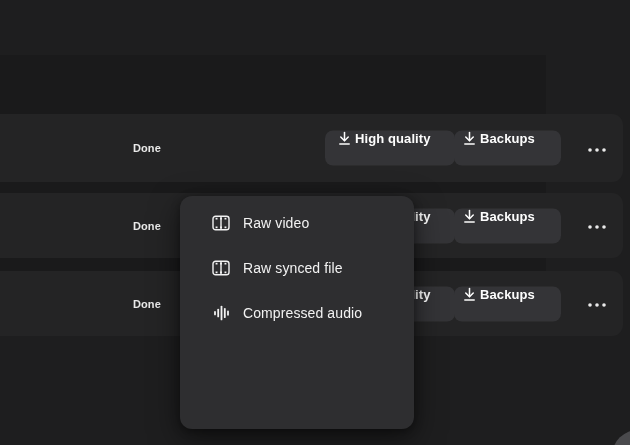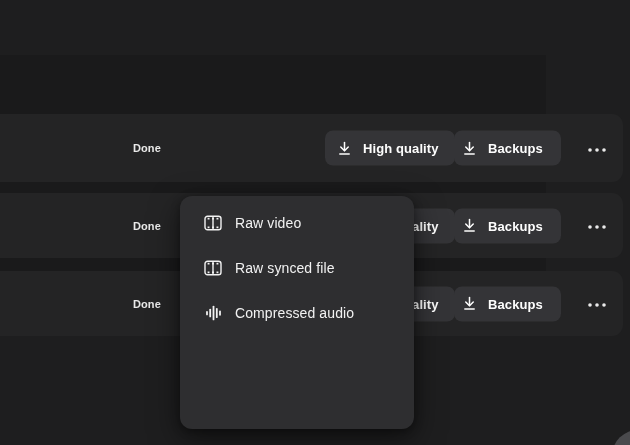--- a/index.html
+++ b/index.html
@@ -46,22 +46,22 @@
 
   .btn {
     position: absolute;
     top: 50%;
     transform: translateY(-50%);
     height: 35px;
     background: #343437;
     border: none;
     border-radius: 8px;
     display: flex;
-    align-items: center;
-    gap: 11px;
+    align-items: flex-start;
+    gap: 3px;
     padding: 0 0 0 12px;
     cursor: pointer;
     color: #fdfdfd;
   }
   .btn-hq      { left: 325px; width: 130px; }
   .btn-backups { left: 454px; width: 107px; padding-left: 8px; }
   .btn .btn-label {
     font-size: 13px;
     font-weight: 700;
     letter-spacing: .1px;
@@ -88,21 +88,21 @@
   .dropdown {
     position: absolute;
     left: 180px;
     top: 196px;
     width: 234px;
     height: 233px;
     background: #2e2e30;
     border-radius: 12px;
     box-shadow: 0 10px 30px rgba(0,0,0,.5), 0 2px 8px rgba(0,0,0,.35);
     z-index: 10;
-    padding: 4px 4px;
+    padding: 4px 12px;
   }
   .menu-item {
     height: 45px;
     display: flex;
     align-items: center;
     gap: 13px;
     padding-left: 20px;
     cursor: pointer;
   }
   .menu-item .menu-label {

